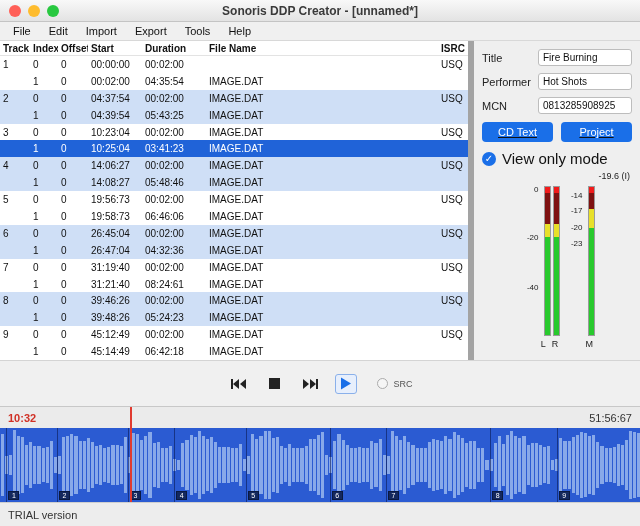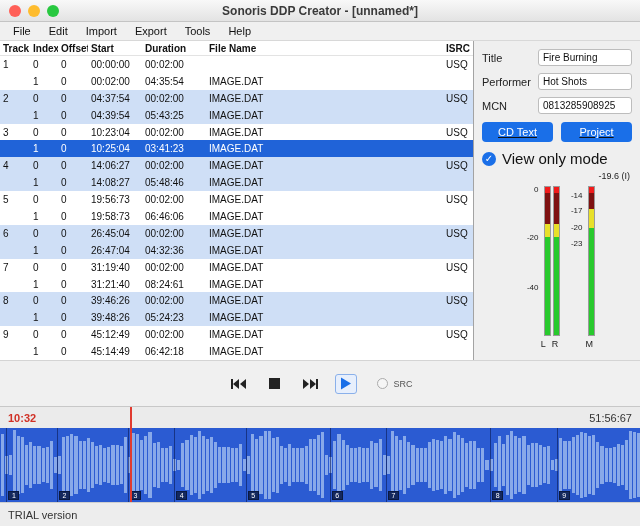--- a/index.html
+++ b/index.html
@@ -17,21 +17,21 @@
   .title { font-size:12px; font-weight:bold; color:#3a3a3a; }
 
   
   .menubar { flex:0 0 19px; background:#f0f0f0; border-bottom:1px solid #d8d8d8;
              display:flex; align-items:center; padding-left:4px; }
   .mi { padding:2px 9px; font-size:11px; color:#111; cursor:default; }
 
   
   .main { flex:1 1 auto; display:flex; min-height:0; }
   .left { flex:1 1 auto; display:flex; flex-direction:column; background:#fff;
-          border-right:1px solid #a3a3a3; min-width:0; }
+          border-right:6px solid #a3a3a3; min-width:0; }
   .thead { display:flex; flex:0 0 15px; background:#fff; border-bottom:1px solid #e3e3e3;
            font-weight:bold; font-size:10px; align-items:center; }
   .hc { padding:0 3px; overflow:hidden; white-space:nowrap; }
   .tbody { flex:1 1 auto; display:flex; flex-direction:column; min-height:0; }
   .tr { display:flex; flex:1 1 auto; align-items:center; font-size:10px; background:#fff; }
   .tr.alt { background:#cfdff6; }
   .tr.selected { background:#2063d8; color:#fff; }
   .td { padding:0 3px; overflow:hidden; white-space:nowrap; }
   .c1 { flex:0 0 30px; } .c2 { flex:0 0 28px; } .c3 { flex:0 0 30px; }
   .c4 { flex:0 0 54px; } .c5 { flex:0 0 64px; } .c6 { flex:1 1 auto; min-width:0; }

